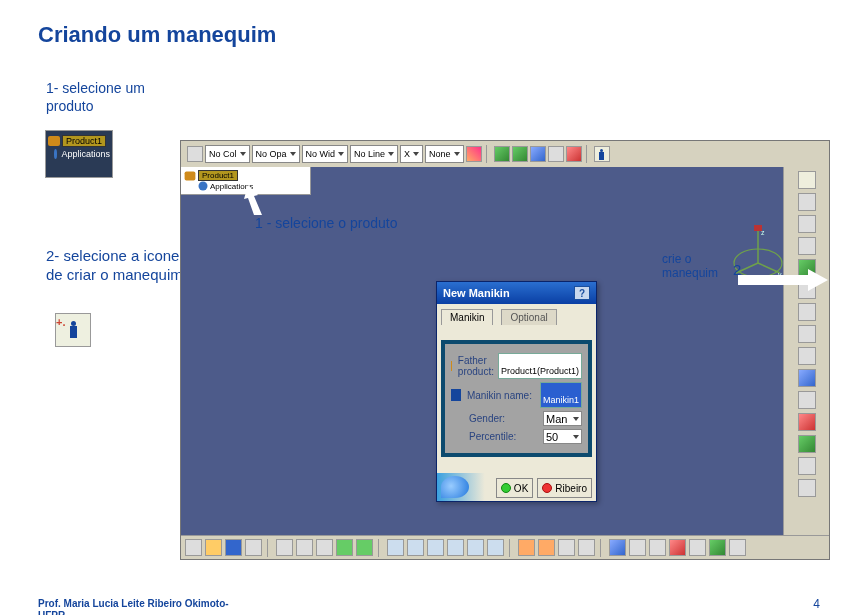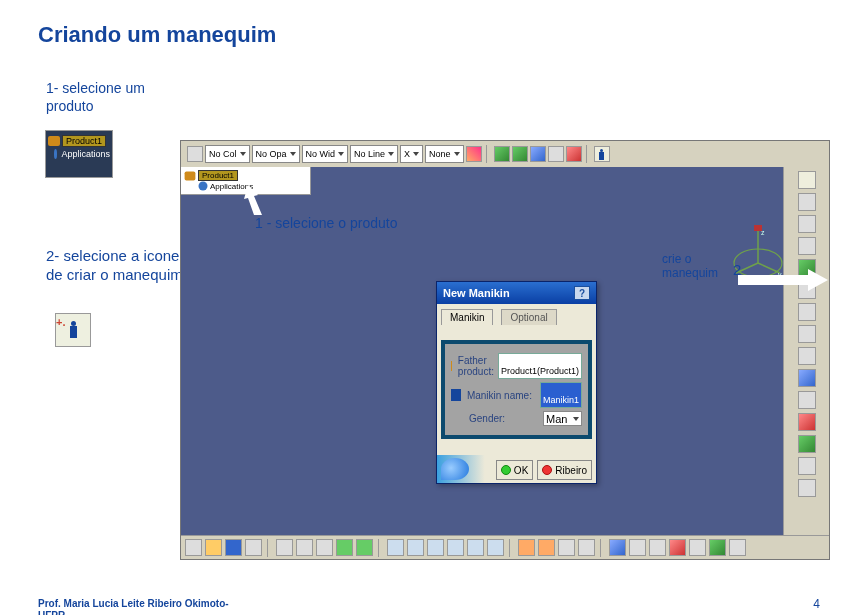--- a/index.html
+++ b/index.html
@@ -241,20 +241,28 @@
         <span class="dlg-input sel">Manikin1</span>
       </div>
       <div class="dlg-row">
         <span style="width:14px"></span>
         <span class="dlg-label">Gender:</span>
         <span class="dlg-select">
             <span>Man</span>
             <span class="dd-arrow"></span>
           </span>
       </div>
+      <div class="dlg-row">
+        <span style="width:14px"></span>
+        <span class="dlg-label">Percentile:</span>
+        <span class="dlg-select">
+            <span>50</span>
+            <span class="dd-arrow"></span>
+          </span>
+      </div>
     </div>
     <div class="dlg-bottom">
       <div class="dlg-logo"></div>
       <div class="dlg-btns">
         <div class="dlg-btn">
             <span class="chk"></span>
             <span>OK</span>
           </div>
         <div class="dlg-btn">
             <span class="x"></span>

